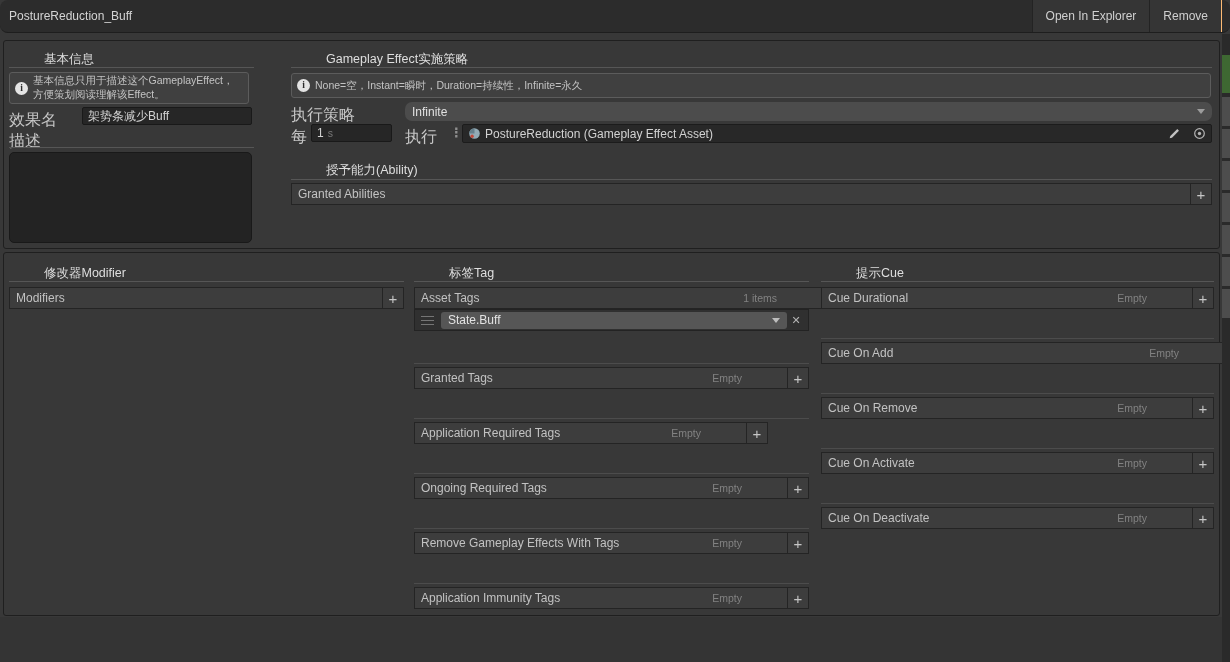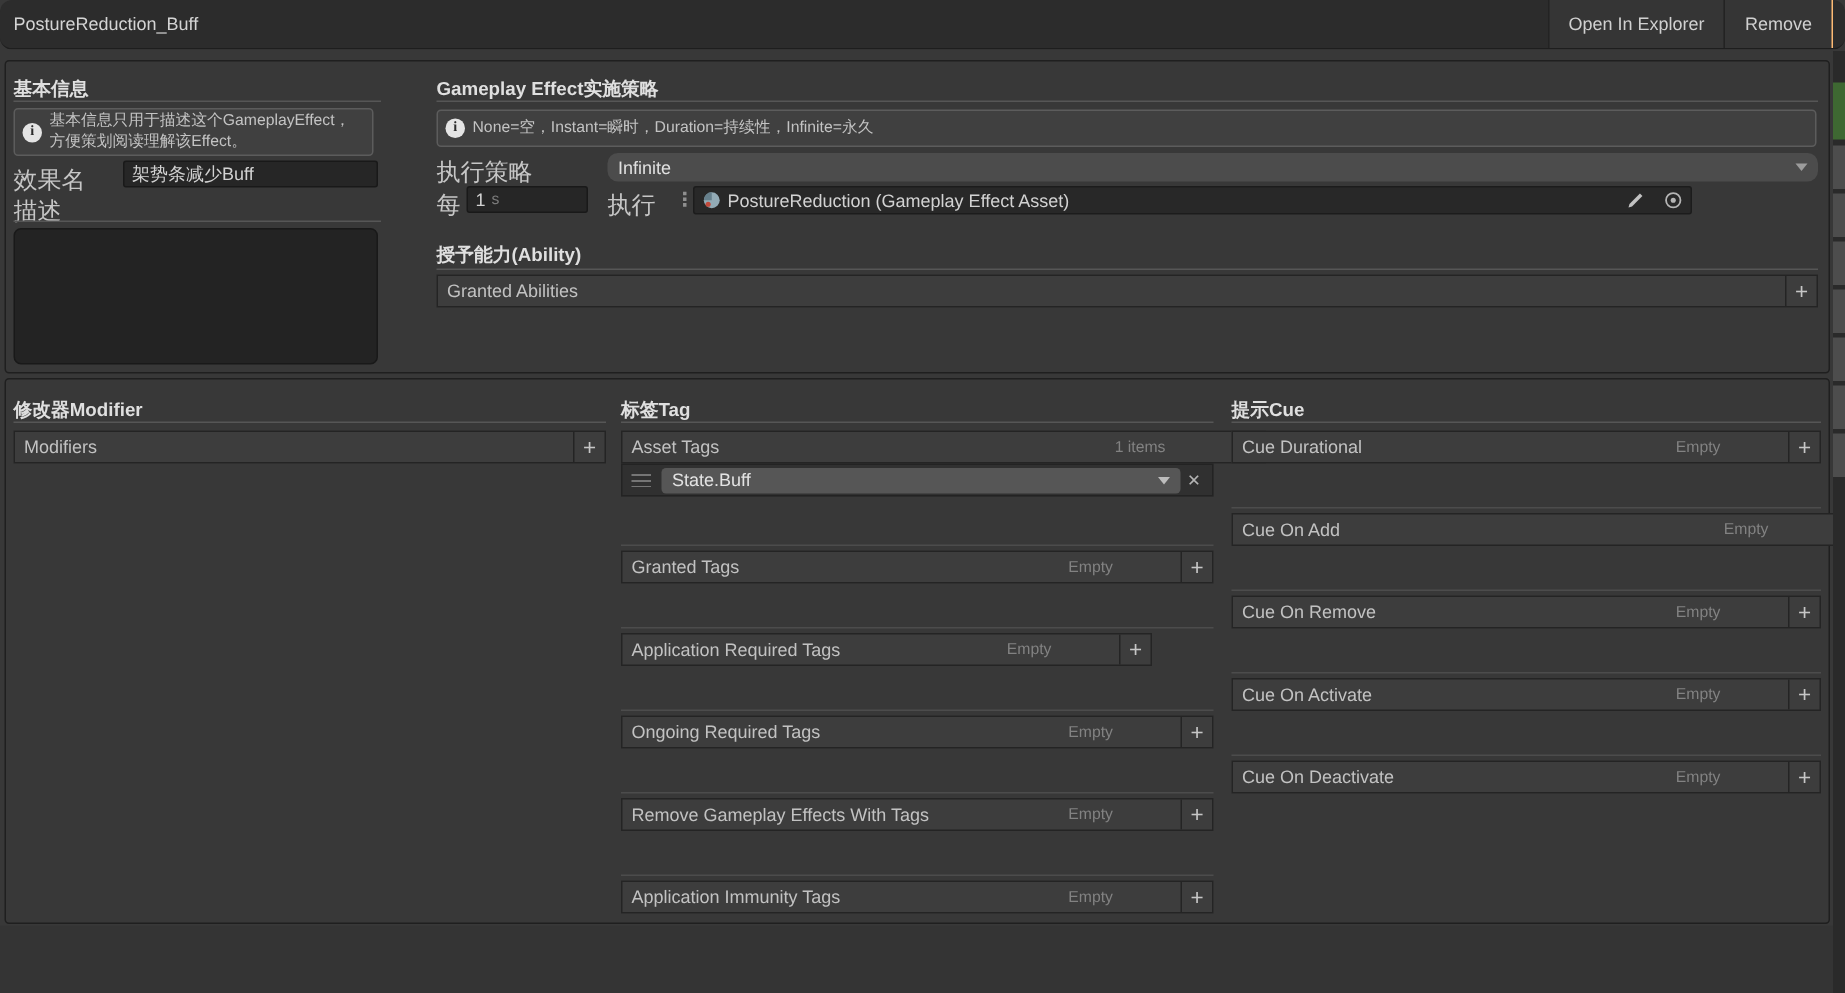--- a/index.html
+++ b/index.html
@@ -12,21 +12,21 @@
   
   .topbar { position:absolute; left:0; top:0; width:1230px; height:33px; background:#2C2C2C; border-bottom:1px solid #1E1E1E;border-radius:8px; }
   .title  { position:absolute; left:9px; top:0; line-height:32px; font-size:12px; color:#D4D4D4; }
   .tbtns  { position:absolute; right:8px; top:0; height:32px; display:flex; }
   .tbtn   { background:#353535; border:none; border-left:1px solid #232323; color:#D0D0D0; font-family:inherit; font-size:12px; padding:0 13px; height:32px; cursor:default; }
   .tbtn:last-child { border-right:1px solid #fdba74; }
   
   .panel  { position:absolute; background:#383838; border:1px solid #1F1F1F; border-radius:3px; }
   .p-top  { left:3px; top:40px;  width:1217px; height:209px; }
   .p-bot  { left:3px; top:252px; width:1217px; height:364px; }
-  .h      { position:absolute; font-size:12.5px; font-weight:bold; color:#DFDFDF; white-space:nowrap; }
+  .h      { position:absolute; font-size:12.5px; font-weight:normal; color:#DFDFDF; white-space:nowrap;margin-left:35px; }
   .uline  { position:absolute; height:1px; background:#565656; }
   .helpbox{ position:absolute; background:#404040; border:1px solid #5C5C5C; border-radius:3px; display:flex; align-items:center; gap:5px; padding:2px 5px; font-size:10.5px; color:#C3C3C3; line-height:1.3; }
   .info-i { flex:0 0 auto; width:13px; height:13px; border-radius:50%; background:#E4E4E4; color:#2B2B2B; font-size:9.5px; font-weight:bold; text-align:center; line-height:13px; font-family:"Liberation Serif",serif; }
   .lbl    { position:absolute; font-size:16px; color:#C6C6C6; white-space:nowrap; }
   .tfield { position:absolute; background:#262626; border:1px solid #191919; border-radius:2px; font-size:12px; color:#D2D2D2; padding:0 5px; display:flex; align-items:center; }
   .unit   { color:#7A7A7A; font-size:10.5px; margin-left:4px; }
   .tarea  { position:absolute; background:#232323; border:1px solid #191919; border-radius:5px; color:#C6C6C6; font-size:12px; padding:3px 5px; }
   .popup  { position:absolute; background:#4C4C4C; border-radius:7px; display:flex; align-items:center; font-size:12px; color:#E0E0E0; padding:0 7px; }
   .dd     { width:0; height:0; border-left:4px solid transparent; border-right:4px solid transparent; border-top:5px solid #9C9C9C; margin-left:auto; }
   .vdots  { position:absolute; color:#8F8F8F; font-size:13px; font-weight:bold; }
@@ -91,21 +91,21 @@
     <span class="dd"></span>
   </div>
 
   <div class="lbl" style="left:287px;top:86px">每</div>
   <div class="tfield" style="left:307px;top:83px;width:81px;height:18px">
     <span>1</span>
     <span class="unit">s</span>
   </div>
   <div class="lbl" style="left:401px;top:86px">执行</div>
   <span class="vdots" style="left:446px;top:84px">⋮</span>
-  <div class="objfield" style="left:458px;top:83px;width:666px;height:19px">
+  <div class="objfield" style="left:458px;top:83px;width:750px;height:19px">
     <span class="icbtn">
       <svg width="13" height="13" viewBox="0 0 13 13">
         <circle cx="6.5" cy="6.5" r="5.3" fill="#93ABB6"></circle>
         <path d="M6.5 1.2 A5.3 5.3 0 0 0 1.2 6.5 L6.5 6.5 Z" fill="#66808C"></path>
         <circle cx="4.1" cy="9.2" r="1.7" fill="#C1493B"></circle>
       </svg>
     </span>
     <span class="objname">PostureReduction (Gameplay Effect Asset)</span>
     <span class="icbtn" style="margin-right:8px">
       <svg width="13" height="13" viewBox="0 0 14 14">

